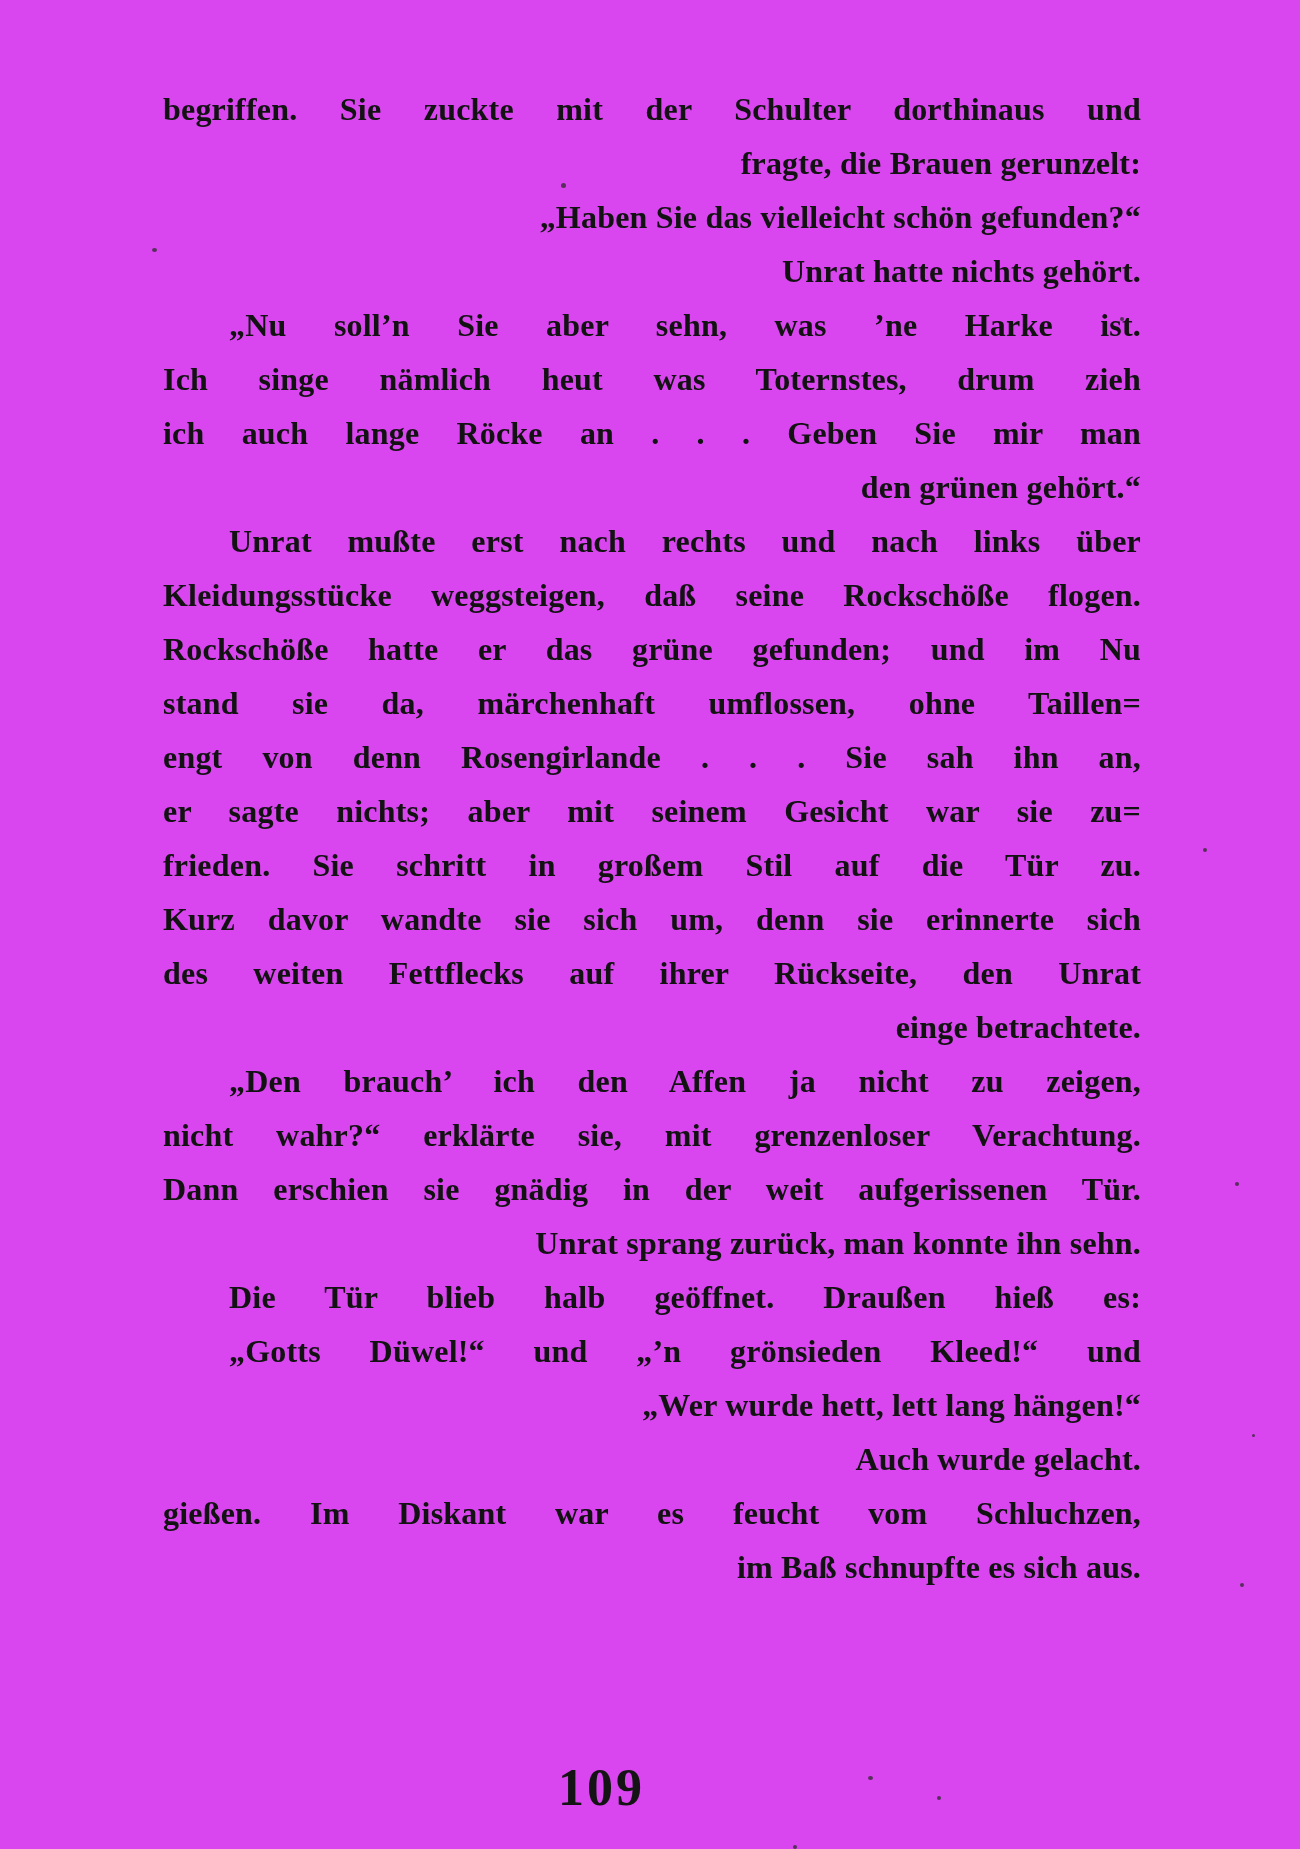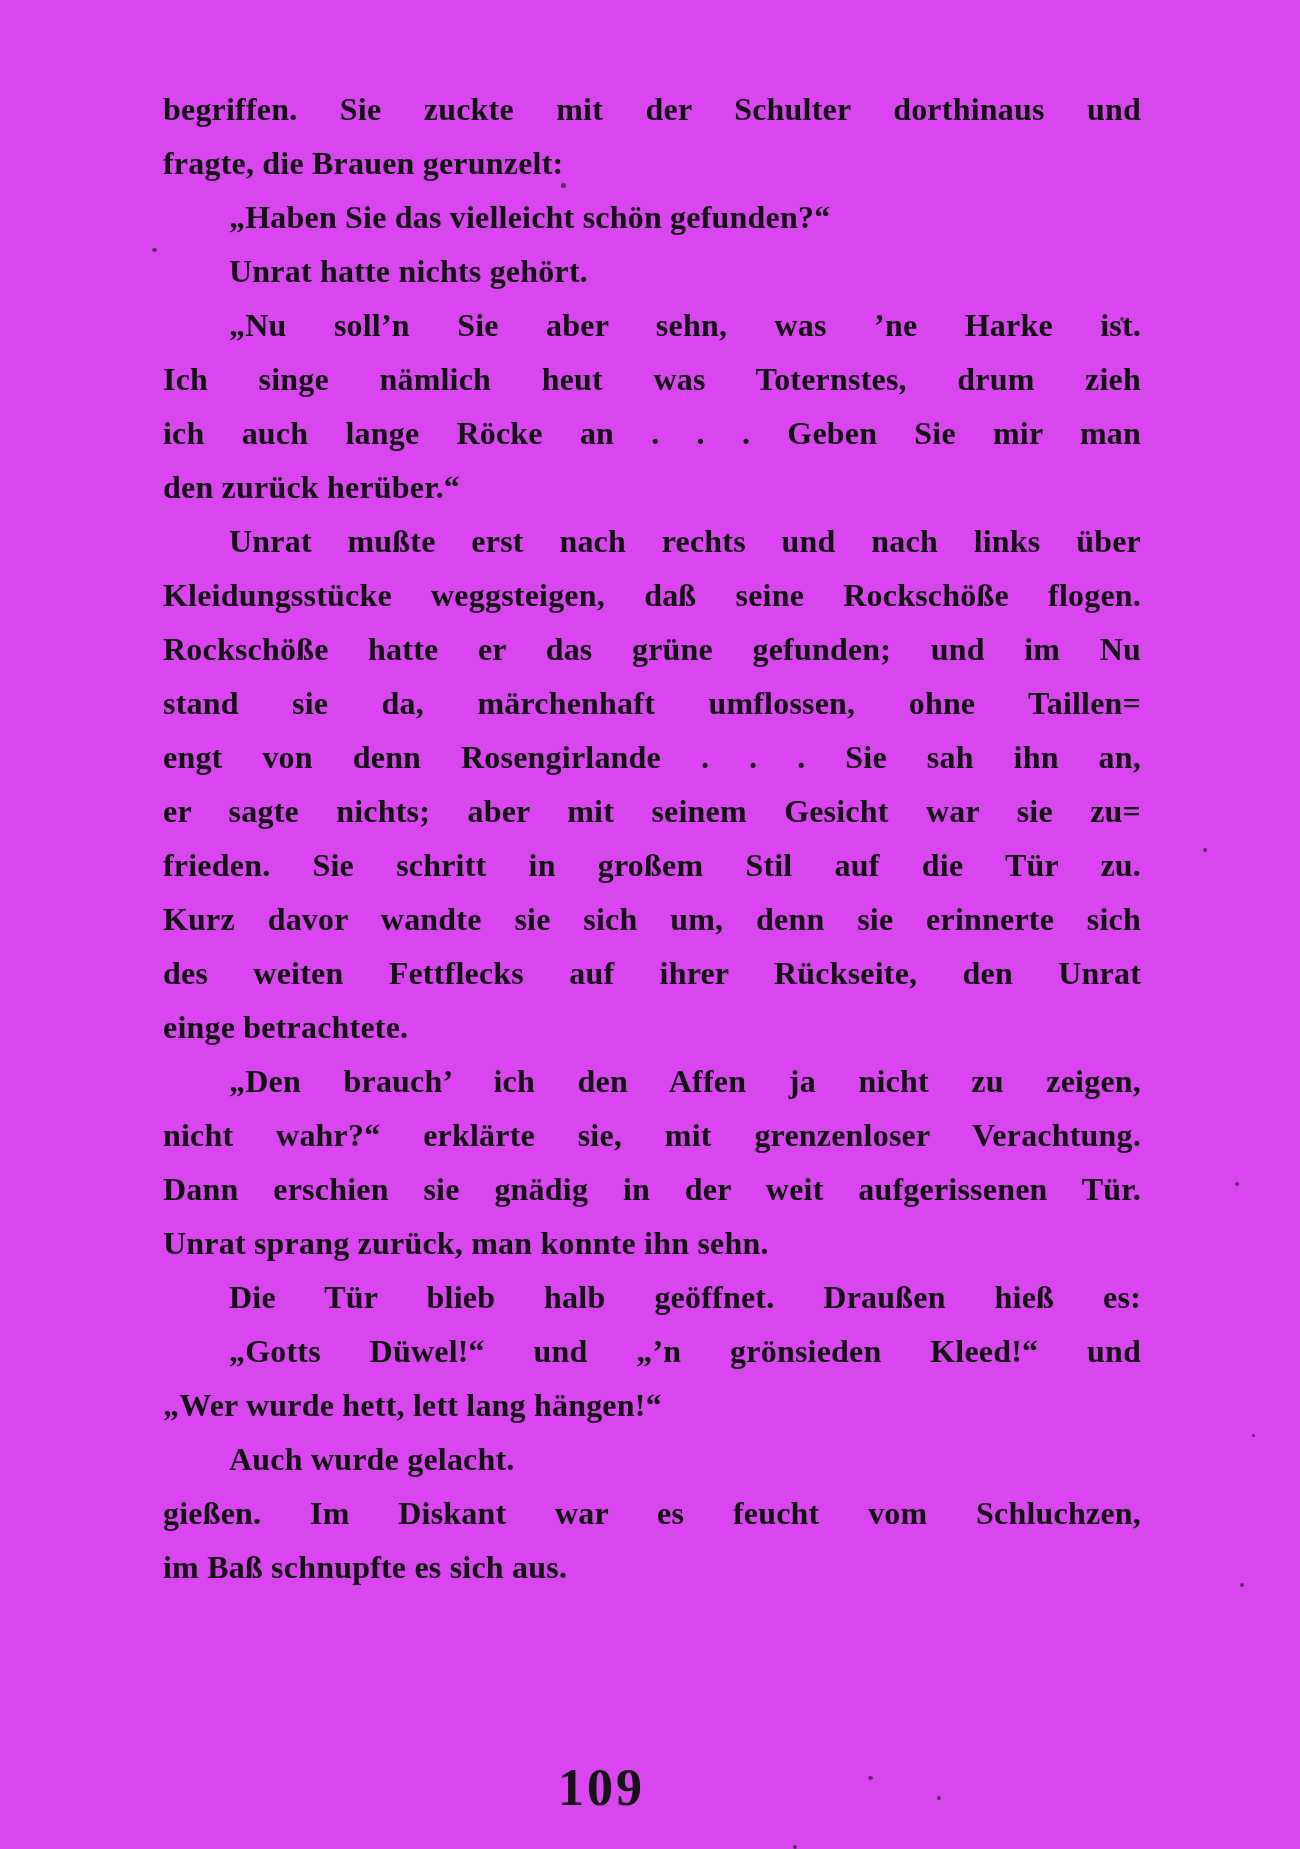--- a/index.html
+++ b/index.html
@@ -20,21 +20,21 @@
     left: 163px;
     top: 82px;
     width: 978px;
   }
   .line {
     height: 54px;
     line-height: 54px;
     font-size: 32px;
     font-weight: bold;
     color: #121212;
-    text-align: left;
+    text-align: right;
     overflow: hidden;
     white-space: normal;
     letter-spacing: 0.2px;
   }
   .line.ind { padding-left: 66px; }
   .line.j {
     text-align: justify;
     text-align-last: justify;
   }
   .pagenum {
@@ -69,21 +69,21 @@
 <div class="page">
 
   <div class="textblock">
     <div class="line j">begriffen.  Sie zuckte mit der Schulter dorthinaus und</div>
     <div class="line">fragte, die Brauen gerunzelt:</div>
     <div class="line ind">„Haben Sie das vielleicht schön gefunden?“</div>
     <div class="line ind">Unrat hatte nichts gehört.</div>
     <div class="line ind j">„Nu soll’n Sie aber sehn, was ’ne Harke ist.</div>
     <div class="line j">Ich singe nämlich heut was Toternstes, drum zieh</div>
     <div class="line j">ich auch lange Röcke an . . . Geben Sie mir man</div>
-    <div class="line">den zurück herüber.“</div>
+    <div class="line">den grünen gehört.“</div>
     <div class="line ind j">Unrat mußte erst nach rechts und nach links über</div>
     <div class="line j">Kleidungsstücke weggsteigen, daß seine Rockschöße flogen.</div>
     <div class="line j">Rockschöße hatte er das grüne gefunden; und im Nu</div>
     <div class="line j">stand sie da, märchenhaft umflossen, ohne Taillen=</div>
     <div class="line j">engt von denn Rosengirlande . . . Sie sah ihn an,</div>
     <div class="line j">er sagte nichts; aber mit seinem Gesicht war sie zu=</div>
     <div class="line j">frieden.  Sie schritt in großem Stil auf die Tür zu.</div>
     <div class="line j">Kurz davor wandte sie sich um, denn sie erinnerte sich</div>
     <div class="line j">des weiten Fettflecks auf ihrer Rückseite, den Unrat</div>
     <div class="line">einge betrachtete.</div>

